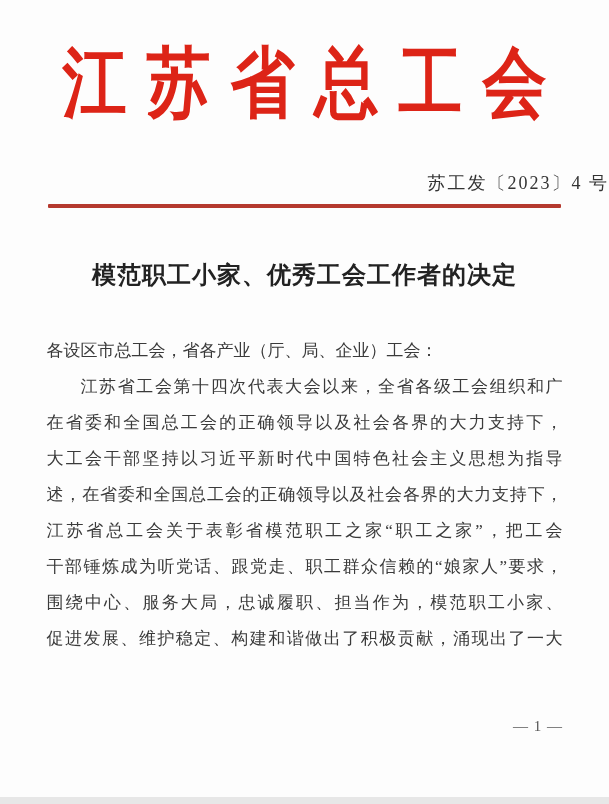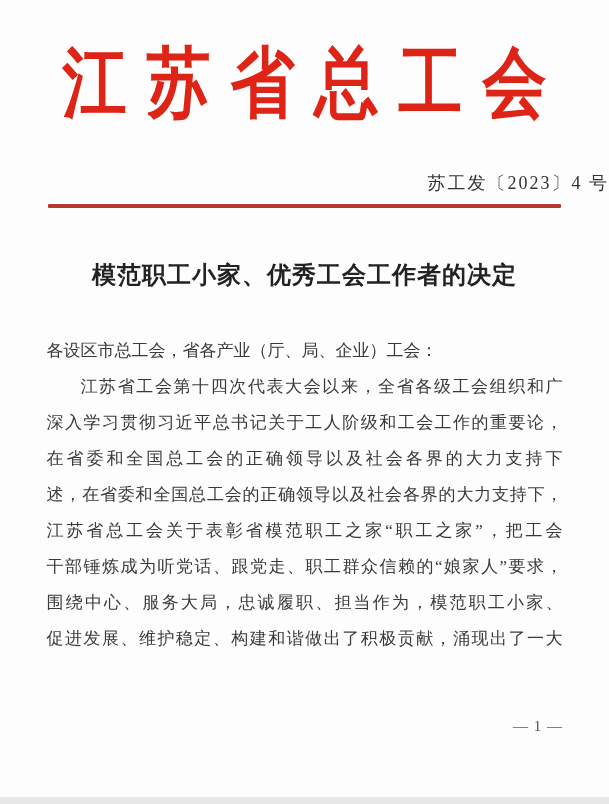--- a/index.html
+++ b/index.html
@@ -114,22 +114,22 @@
 
   <div class="red-rule"></div>
 
   <div class="doc-title">
     <div>模范职工小家、优秀工会工作者的决定</div>
   </div>
 
   <div class="body-block">
     <div class="body-line plain">各设区市总工会，省各产业（厅、局、企业）工会：</div>
     <div class="body-line indent">江苏省工会第十四次代表大会以来，全省各级工会组织和广</div>
-    <div class="body-line">深入学习贯彻习近平总书记关于工人阶级和工会工作的重要论，</div>
-    <div class="body-line">在省委和全国总工会的正确领导以及社会各界的大力支持下</div>
+    <div class="body-line">在省委和全国总工会的正确领导以及社会各界的大力支持下，</div>
+    <div class="body-line">大工会干部坚持以习近平新时代中国特色社会主义思想为指导</div>
     <div class="body-line">述，在省委和全国总工会的正确领导以及社会各界的大力支持下，</div>
     <div class="body-line">江苏省总工会关于表彰省模范职工之家“职工之家”，把工会</div>
     <div class="body-line">干部锤炼成为听党话、跟党走、职工群众信赖的“娘家人”要求，</div>
     <div class="body-line">围绕中心、服务大局，忠诚履职、担当作为，模范职工小家、</div>
     <div class="body-line">促进发展、维护稳定、构建和谐做出了积极贡献，涌现出了一大</div>
   </div>
 
   <div class="page-number">— 1 —</div>
 
   <div class="bottom-strip"></div>

